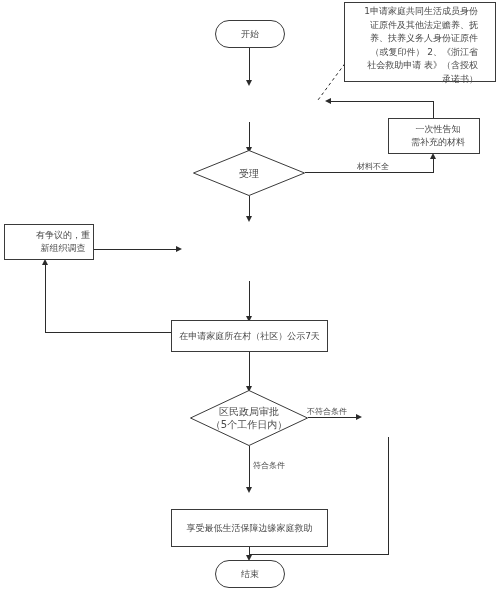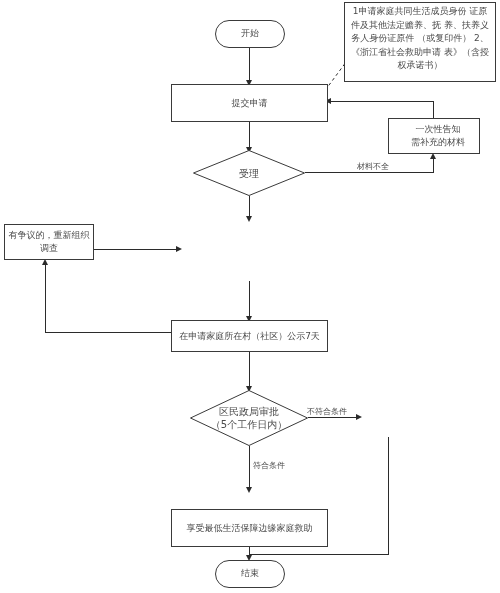--- a/index.html
+++ b/index.html
@@ -28,28 +28,27 @@
     line-height:13px;
     background:#fff;
     z-index:3;
   }
   .rect{
     border:1px solid #3a3a3a;
   }
   .terminator{
     border:1px solid #3a3a3a;
     border-radius:14px;
-    font-family:Liberation Mono, monospace;
   }
   .note{
     border:1px solid #3a3a3a;
-    text-align:center;
+    text-align:right;
     justify-content:flex-start;
     align-items:flex-start;
-    padding:2px 6px;
+    padding:2px 17px;
     line-height:13.5px;
     font-size:9px;
   }
   
   .diamond{
     position:absolute;
     z-index:3;
   }
   .diamond .dshape{
     position:absolute;
@@ -137,23 +136,20 @@
     <line x1="38" y1="2" x2="4" y2="48" stroke="#2b2b2b" stroke-width="1" stroke-dasharray="3,3"></line>
   </svg>
 
   <div class="node terminator" style="left:215px;top:20px;width:70px;height:28px;">
     <span>开始</span>
   </div>
 
   <div class="ln lnv" style="left:249px;top:48px;height:34px;"></div>
   <div class="arrow arr-down" style="left:246px;top:80px;"></div>
 
-  <div class="node rect" style="left:171px;top:84px;width:157px;height:38px;">
-    <span>提交申请</span>
-  </div>
 
   <div class="ln lnv" style="left:249px;top:122px;height:28px;"></div>
   <div class="arrow arr-down" style="left:246px;top:147px;"></div>
 
   <div class="diamond" style="left:193px;top:150px;width:112px;height:46px;">
     <svg class="dshape" viewBox="0 0 112 46" preserveAspectRatio="none">
       <polygon points="56,0.5 111.5,23 56,45.5 0.5,23" fill="#ffffff" stroke="#3a3a3a" stroke-width="1"></polygon>
     </svg>
     <div class="dlabel">受理</div>
   </div>
@@ -171,21 +167,21 @@
   </div>
 
   <div class="ln lnv" style="left:433px;top:101px;height:18px;"></div>
   <div class="ln lnh" style="left:330px;top:101px;width:104px;"></div>
   <div class="arrow arr-left" style="left:325px;top:98px;"></div>
 
   <div class="ln lnv" style="left:249px;top:196px;height:22px;"></div>
   <div class="arrow arr-down" style="left:246px;top:216px;"></div>
 
 
-  <div class="node rect" style="left:4px;top:224px;width:90px;height:36px;">
+  <div class="node rect" style="left:4px;top:224px;width:90px;height:36px;padding-left:28px;">
     <span>有争议的，重新组织调查</span>
   </div>
 
   <div class="ln lnh" style="left:94px;top:249px;width:86px;"></div>
   <div class="arrow arr-right" style="left:176px;top:246px;"></div>
 
   <div class="ln lnv" style="left:249px;top:281px;height:38px;"></div>
   <div class="arrow arr-down" style="left:246px;top:316px;"></div>
 
   <div class="node rect" style="left:171px;top:320px;width:157px;height:32px;">

